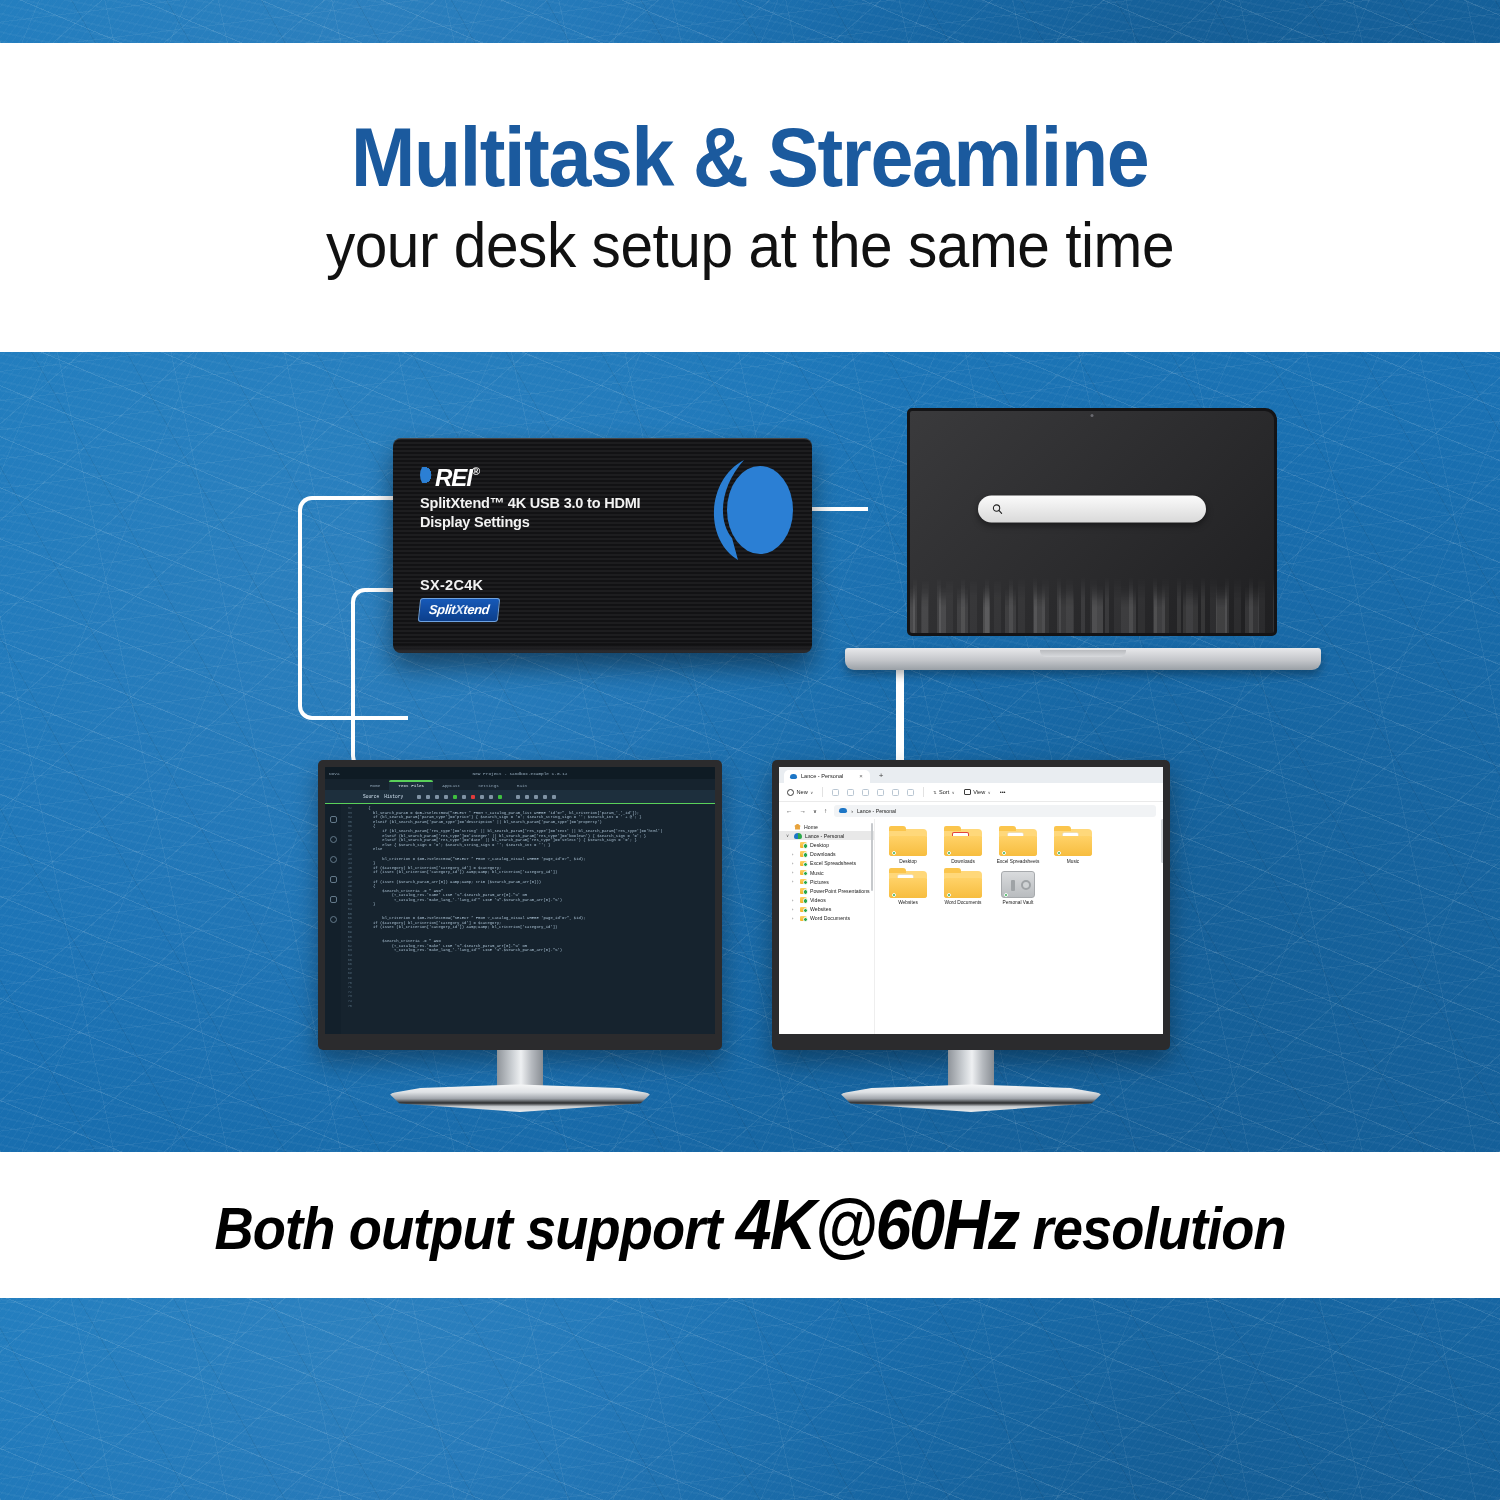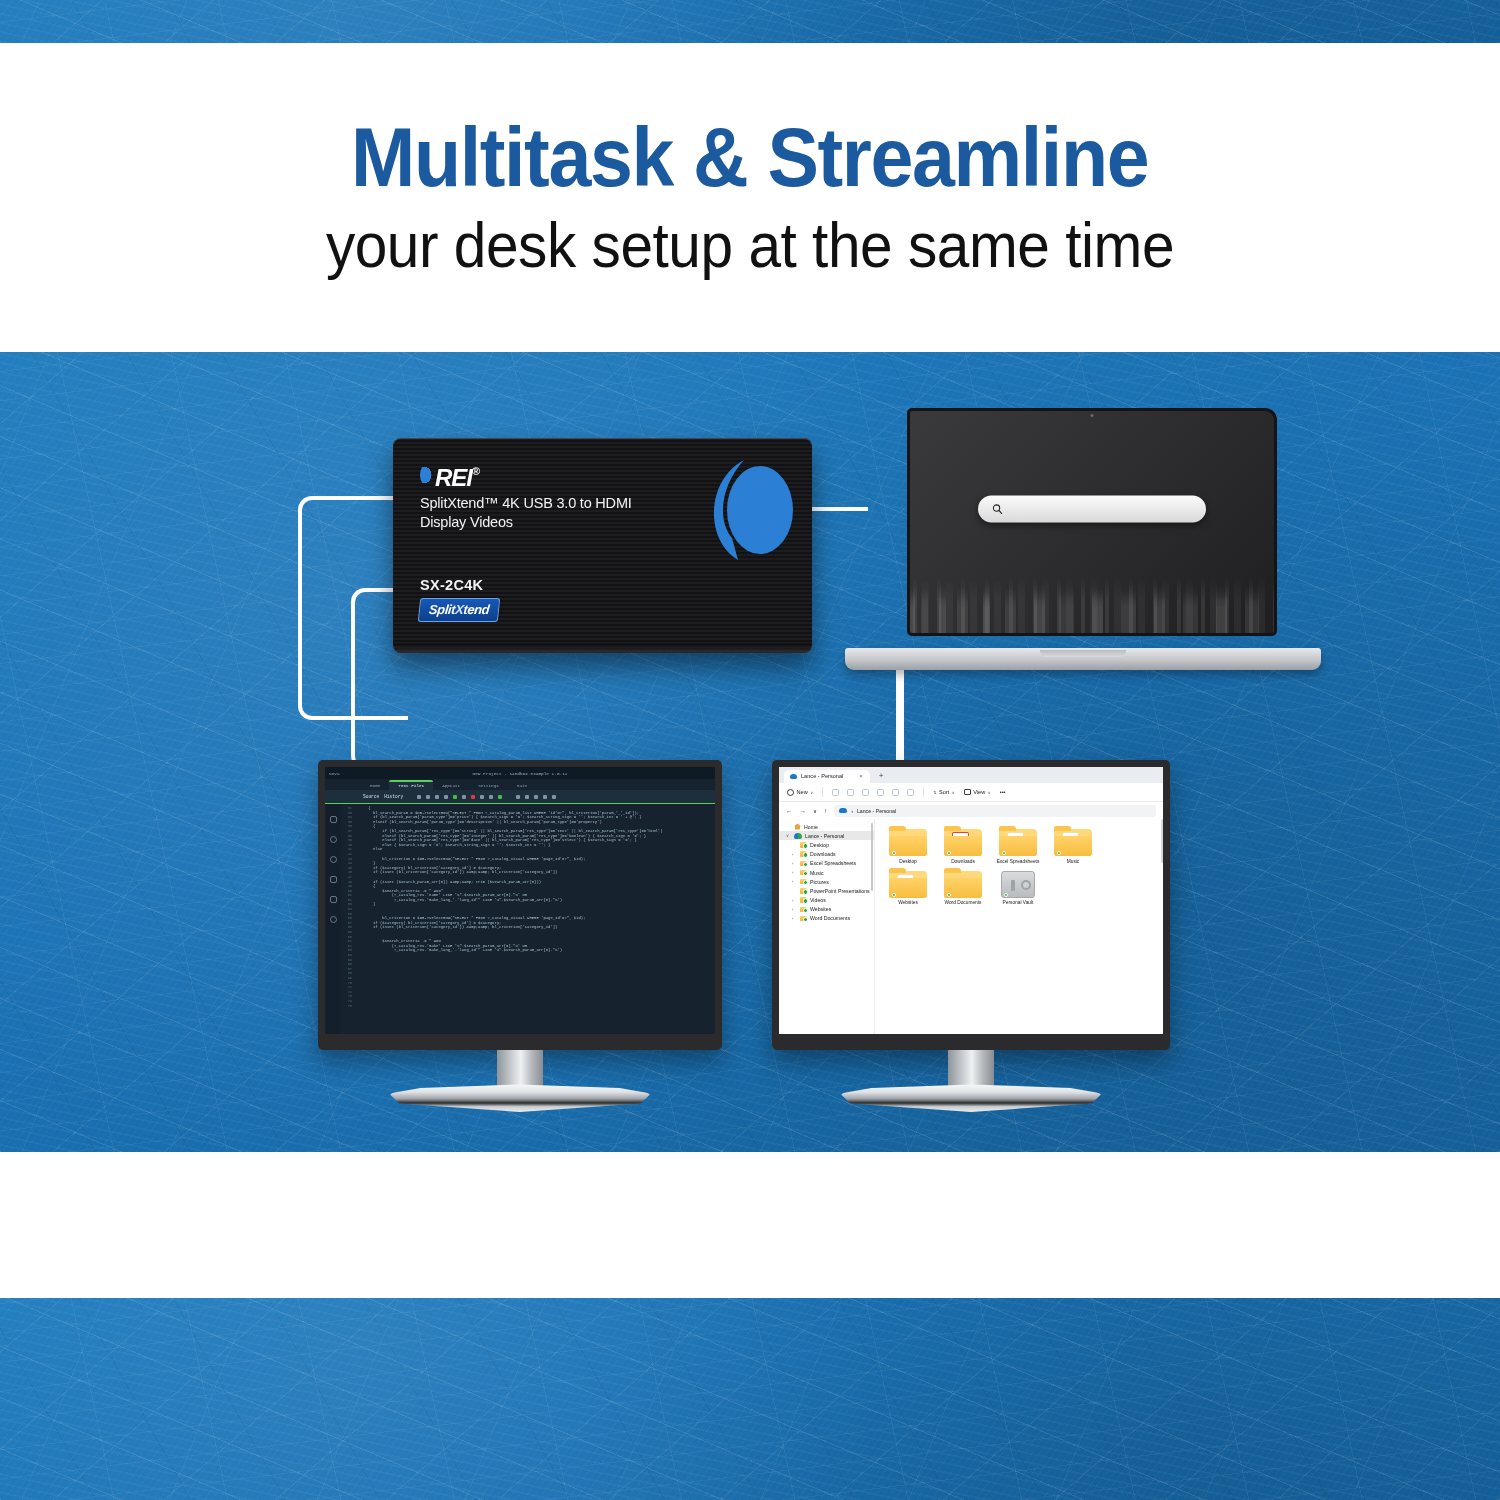--- a/index.html
+++ b/index.html
@@ -109,21 +109,21 @@
     font-size:24px; font-weight:800; font-style:italic; color:#fff;
     letter-spacing:-1px; display:flex; align-items:flex-start;
   }
   .ad-brand .swoosh {
     display:inline-block; width:14px; height:22px; margin-right:1px;
     background: radial-gradient(ellipse at 30% 50%, #2b7fd4 52%, transparent 53%);
     border-radius:50%;
   }
   .ad-brand .reg { font-size:11px; font-weight:600; font-style:normal; margin-top:1px; }
   .ad-line {
-    position:absolute; left:27px; font-size:14.5px; color:#f2f2f2; font-weight:400;
+    position:absolute; left:27px; font-size:14.5px; color:#f2f2f2; font-weight:700;
     letter-spacing:-.2px;
   }
   .ad-l1 { top:57px; }
   .ad-l2 { top:76px; }
   .ad-model { position:absolute; left:27px; top:139px; font-size:14.5px; font-weight:700; color:#f2f2f2; letter-spacing:.3px;}
   .ad-badge {
     position:absolute; left:26px; top:160px; padding:3px 9px 4px;
     background:linear-gradient(180deg,#1659b8,#0c3f8c);
     border:1px solid #6ea2e0; border-radius:3px;
     font-size:13px; font-weight:800; font-style:italic; color:#fff;
@@ -372,21 +372,21 @@
   <div class="cable cable-c"></div>
   <div class="cable cable-e"></div>
 
   <div class="adapter">
     <div class="ad-brand">
       <span class="swoosh"></span>
         <span>REI</span>
         <span class="reg">®</span>
     </div>
     <div class="ad-line ad-l1">SplitXtend™ 4K USB 3.0 to HDMI</div>
-    <div class="ad-line ad-l2">Display Videos</div>
+    <div class="ad-line ad-l2">Display Settings</div>
     <div class="ad-model">SX-2C4K</div>
     <div class="ad-badge"><span>Split</span><span class="x">X</span><span>tend</span></div>
     <svg class="ad-logo-big" viewBox="0 0 100 120">
       <ellipse cx="62" cy="58" rx="33" ry="44" fill="#2b7fd4"></ellipse>
       <path d="M46 8 C8 28 6 88 40 108 L34 86 C18 66 24 32 46 8 Z" fill="#2b7fd4"></path>
     </svg>
   </div>
 
   <div class="laptop">
     <div class="lt-lid">
@@ -678,17 +678,20 @@
             </div>
           </div>
 
         </div>
       </div>
     </div>
     <div class="mon-neck" style="left:199px; top:290px;"></div>
     <div class="mon-base" style="left:199px; top:322px;"></div>
   </div>
 
+  <div class="band-4k">
+    <div class="t4k"><span>Both output support </span><span class="big">4K@60Hz</span><span> resolution</span></div>
+  </div>
 
   <div class="tex band-bottom"></div>
 
 
 </div>
 
 </body></html>

